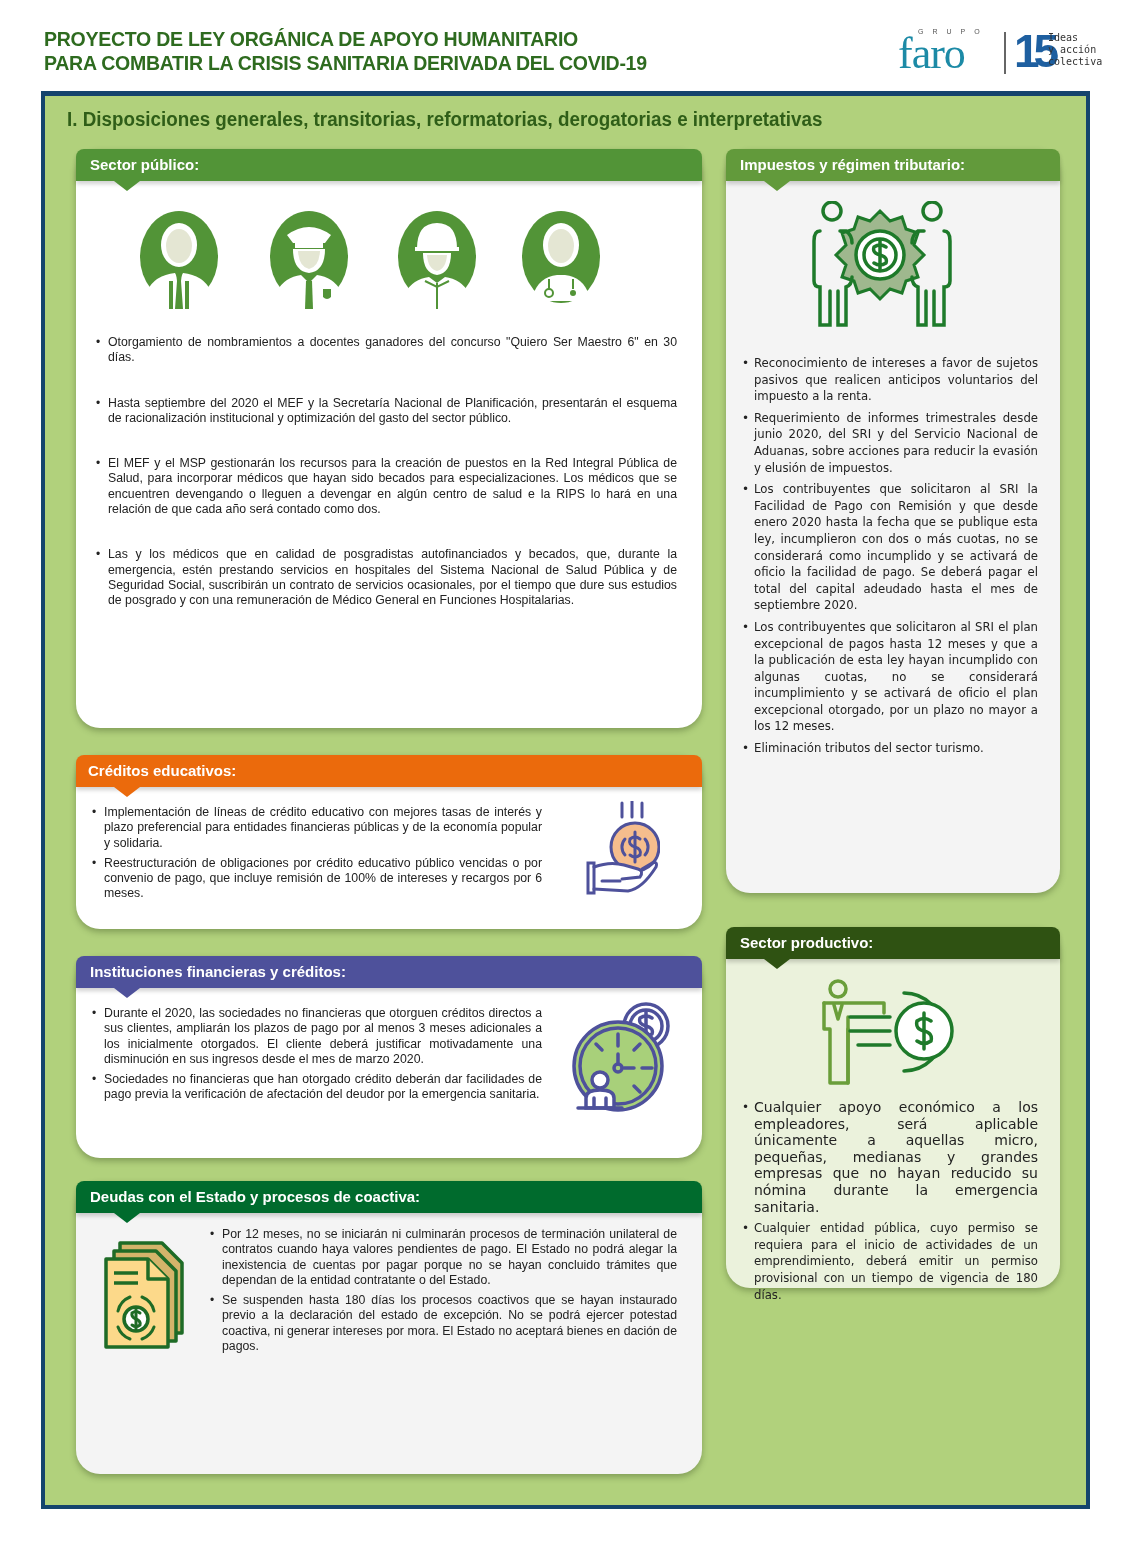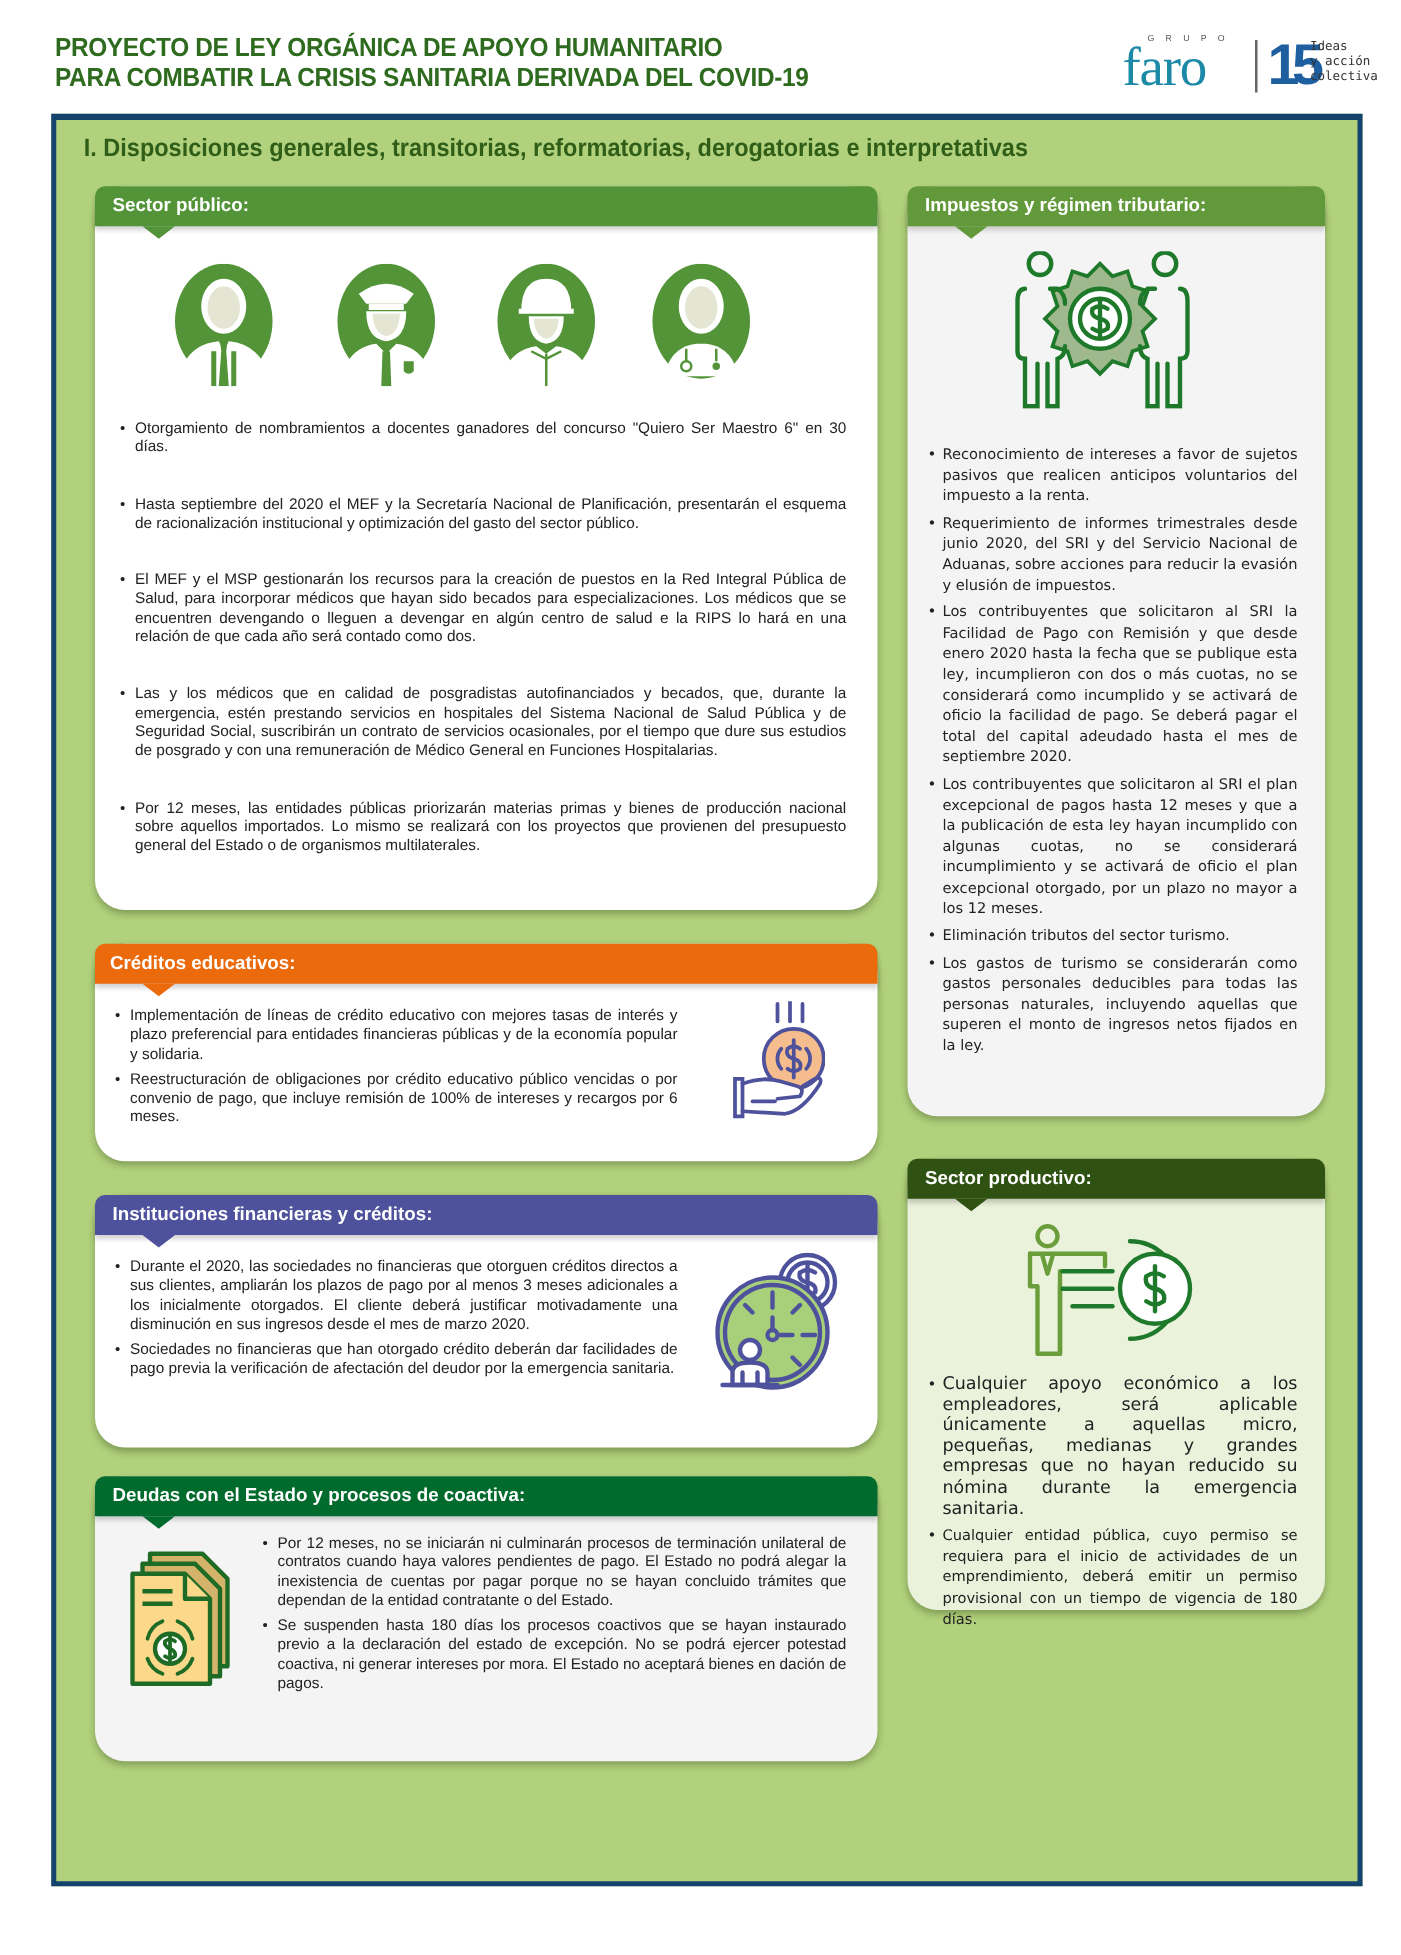--- a/index.html
+++ b/index.html
@@ -130,21 +130,20 @@
           <path d="M52 68 L52 78" stroke="#529437" stroke-width="2"></path>
           <circle cx="52" cy="82" r="3" fill="#529437"></circle>
         </svg>
       </div>
 
       <ul class="bullets" style="position:absolute; left:20px; top:154px; width:581px;">
         <li style="margin-bottom:30px;">Otorgamiento de nombramientos a docentes ganadores del concurso "Quiero Ser Maestro 6" en 30 días.</li>
         <li style="margin-bottom:30px;">Hasta septiembre del 2020 el MEF y la Secretaría Nacional de Planificación, presentarán el esquema de racionalización institucional y optimización del gasto del sector público.</li>
         <li style="margin-bottom:30px;">El MEF y el MSP gestionarán los recursos para la creación de puestos en la Red Integral Pública de Salud, para incorporar médicos que hayan sido becados para especializaciones. Los médicos que se encuentren devengando o lleguen a devengar en algún centro de salud e la RIPS lo hará en una relación de que cada año será contado como dos.</li>
         <li style="margin-bottom:30px;">Las y los médicos que en calidad de posgradistas autofinanciados y becados, que, durante la emergencia, estén prestando servicios en hospitales del Sistema Nacional de Salud Pública y de Seguridad Social, suscribirán un contrato de servicios ocasionales, por el tiempo que dure sus estudios de posgrado y con una remuneración de Médico General en Funciones Hospitalarias.</li>
-        <li>Por 12 meses, las entidades públicas priorizarán materias primas y bienes de producción nacional sobre aquellos importados. Lo mismo se realizará con los proyectos que provienen del presupuesto general del Estado o de organismos multilaterales.</li>
       </ul>
     </div>
   </div>
 
   <div class="card" style="left:31px; top:659px; width:626px; height:174px;">
     <div class="card-head" style="background:#eb6a0c;padding-left:12px; --hc:#eb6a0c;">
       <span>Créditos educativos:</span>
     </div>
     <div class="card-body">
       <ul class="bullets" style="position:absolute; left:16px; top:18px; width:450px;">
@@ -198,21 +197,21 @@
           <circle cx="28" cy="78" r="8" fill="#fff"></circle>
           <path d="M14 106 L14 96 Q14 88 28 88 Q42 88 42 96 L42 106 Z" fill="#fff"></path>
           <line x1="22" y1="96" x2="22" y2="106"></line>
           <line x1="34" y1="96" x2="34" y2="106"></line>
           <line x1="6" y1="106" x2="50" y2="106"></line>
         </g>
       </svg>
     </div>
   </div>
 
-  <div class="card gray" style="left:31px; top:1085px; width:626px; height:228px;">
+  <div class="card gray" style="left:31px; top:1085px; width:626px; height:293px;">
     <div class="card-head" style="background:#006b2d; --hc:#006b2d;">
       <span>Deudas con el Estado y procesos de coactiva:</span>
     </div>
     <div class="card-body">
       <svg style="position:absolute; left:26px; top:24px;" width="86" height="112" viewBox="0 0 86 112">
         <g stroke="#1e6b26" stroke-width="3.5" stroke-linejoin="round">
           <path d="M18 6 L60 6 L80 26 L80 96 L18 96 Z" fill="#d4b46a"></path>
           <path d="M12 14 L54 14 L74 34 L74 104 L12 104 Z" fill="#d4b46a"></path>
           <path d="M4 22 L46 22 L66 42 L66 110 L4 110 Z" fill="#fcd98a"></path>
           <path d="M46 22 L46 42 L66 42" fill="#fcd98a"></path>
@@ -259,21 +258,20 @@
           <path d="M114 30 L108 30 Q102 34 102 42"></path>
           <path d="M116 90 L116 124 L108 124 L108 86 Q102 84 102 76"></path>
         </g>
       </svg>
       <ul class="bullets" style="position:absolute; left:16px; top:174px; width:296px; font-family:'DejaVu Sans', sans-serif;">
         <li style="margin-bottom:5px; font-size:11.7px; line-height:16.6px;">Reconocimiento de intereses a favor de sujetos pasivos que realicen anticipos voluntarios del impuesto a la renta.</li>
         <li style="margin-bottom:5px; font-size:11.7px; line-height:16.6px;">Requerimiento de informes trimestrales desde junio 2020, del SRI y del Servicio Nacional de Aduanas, sobre acciones para reducir la evasión y elusión de impuestos.</li>
         <li style="margin-bottom:5px; font-size:11.7px; line-height:16.6px;">Los contribuyentes que solicitaron al SRI la Facilidad de Pago con Remisión y que desde enero 2020 hasta la fecha que se publique esta ley, incumplieron con dos o más cuotas, no se considerará como incumplido y se activará de oficio la facilidad de pago. Se deberá pagar el total del capital adeudado hasta el mes de septiembre 2020.</li>
         <li style="margin-bottom:5px; font-size:11.7px; line-height:16.6px;">Los contribuyentes que solicitaron al SRI el plan excepcional de pagos hasta 12 meses y que a la publicación de esta ley hayan incumplido con algunas cuotas, no se considerará incumplimiento y se activará de oficio el plan excepcional otorgado, por un plazo no mayor a los 12 meses.</li>
         <li style="margin-bottom:5px; font-size:11.7px; line-height:16.6px;">Eliminación tributos del sector turismo.</li>
-        <li style="font-size:11.7px; line-height:16.6px;">Los gastos de turismo se considerarán como gastos personales deducibles para todas las personas naturales, incluyendo aquellas que superen el monto de ingresos netos fijados en la ley.</li>
       </ul>
     </div>
   </div>
 
   <div class="card lightgreen" style="left:681px; top:831px; width:334px; height:361px;">
     <div class="card-head" style="background:#2f5212; --hc:#2f5212;">
       <span>Sector productivo:</span>
     </div>
     <div class="card-body">
       <svg style="position:absolute; left:92px; top:20px;" width="150" height="106" viewBox="0 0 150 106">

